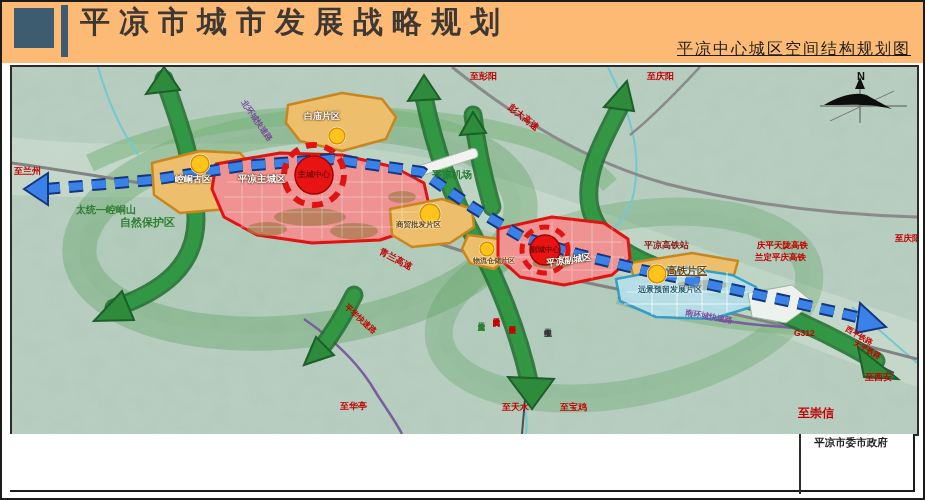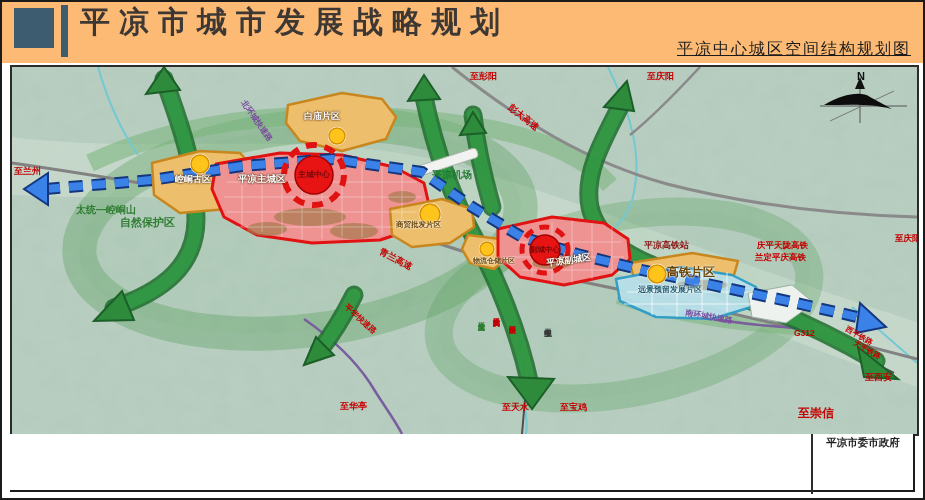--- a/index.html
+++ b/index.html
@@ -20,21 +20,21 @@
   .map svg{position:absolute;left:0;top:0;}
   .lbl-layer{position:absolute;left:0;top:0;width:100%;height:100%;pointer-events:none;}
   .maplbl{position:absolute;font-weight:bold;white-space:nowrap;line-height:1;transform-origin:0 0;}
   .halo-dark{text-shadow:0 0 2px rgba(70,35,0,.95),0 0 2px rgba(70,35,0,.9);}
   .halo-light{text-shadow:0 0 2px rgba(255,255,255,.95),0 0 2px rgba(255,255,255,.9);}
   
   .footer{position:absolute;left:8px;top:432px;width:905px;height:58px;background:#fff;
           border-bottom:2px solid #1b1b1b;border-right:2px solid #1b1b1b;box-sizing:border-box;}
   .slogan{position:absolute;left:78px;top:15px;font-size:21px;font-weight:bold;color:#0d0d0d;
           letter-spacing:2px;white-space:nowrap;}
-  .gov-box{position:absolute;right:0;top:0;width:102px;height:60px;border-left:2px solid #2b2b2b;box-sizing:border-box;}
+  .gov-box{position:absolute;right:12px;top:0;width:102px;height:60px;border-left:2px solid #2b2b2b;box-sizing:border-box;}
   .gov-title{height:18px;line-height:18px;text-align:center;font-size:10.5px;font-weight:bold;
              color:#1f1f1f;font-family:"Liberation Serif","DejaVu Serif",serif;}
   .page-no{height:38px;line-height:36px;background:#b2b5ac;text-align:center;font-size:26px;
            font-weight:bold;color:#2d4f70;font-family:"Liberation Serif","DejaVu Serif",serif;}
 </style>
 </head>
 <body>
 
 <div class="page">
 
@@ -216,21 +216,21 @@
         <span class="maplbl" style="left: 64px; top: 138px; color: rgb(46, 125, 50); font-size: 10px;">太统—崆峒山</span>
         <span class="maplbl" style="left: 72px; top: 150px; color: rgb(46, 125, 50); font-size: 11px; margin-left: 36px;">自然保护区</span>
         <span class="maplbl halo-dark" style="left: 163px; top: 108px; color: rgb(255, 255, 255); font-size: 9px;">崆峒古区</span>
         <span class="maplbl halo-dark" style="left: 292px; top: 45px; color: rgb(255, 255, 255); font-size: 9px;">白庙片区</span>
         <span class="maplbl halo-dark" style="left: 226px; top: 107px; color: rgb(255, 255, 255); font-size: 9.5px;">平凉主城区</span>
         <span class="maplbl" style="left: 286px; top: 104px; color: rgb(122, 8, 8); font-size: 8px;">主城中心</span>
         <span class="maplbl halo-light" style="left: 384px; top: 154px; color: rgb(107, 69, 9); font-size: 7.5px; text-align: center;">商贸批发片区</span>
         <span class="maplbl halo-light" style="left: 461px; top: 190px; color: rgb(107, 69, 9); font-size: 7px;">物流仓储片区</span>
         <span class="maplbl halo-dark" style="left: 534px; top: 192px; color: rgb(255, 255, 255); font-size: 9px; transform: rotate(-8deg);">平凉副城区</span>
         <span class="maplbl" style="left: 518px; top: 179px; color: rgb(122, 8, 8); font-size: 7.5px;">副城中心</span>
-        <span class="maplbl halo-light" style="left: 655px; top: 199px; color: rgb(107, 69, 9); font-size: 12px;">高铁片区</span>
+        <span class="maplbl halo-light" style="left: 655px; top: 199px; color: rgb(107, 69, 9); font-size: 10px; text-decoration: underline;">高铁片区</span>
         <span class="maplbl halo-light" style="left: 626px; top: 219px; color: rgb(29, 90, 112); font-size: 8px;">远景预留发展片区</span>
       </div>
   </div>
 
   <div class="footer">
     <div class="gov-box">
       <div class="gov-title">平凉市委市政府</div>
     </div>
   </div>
 

